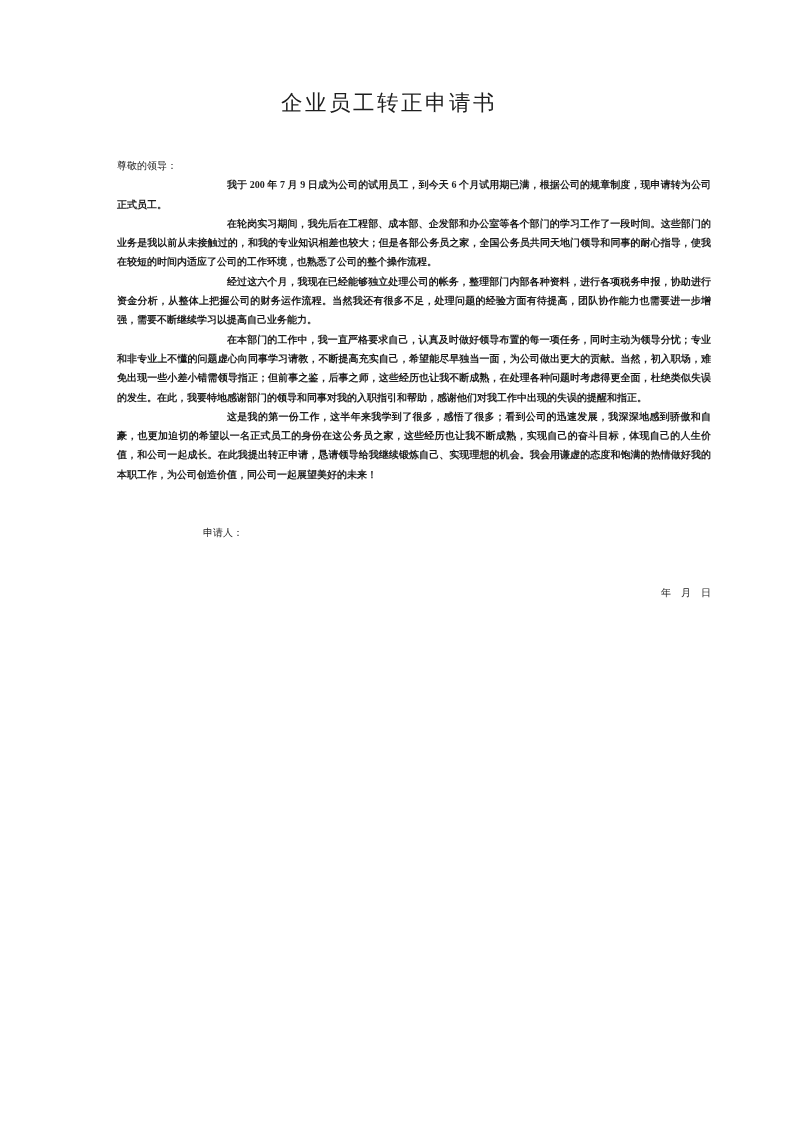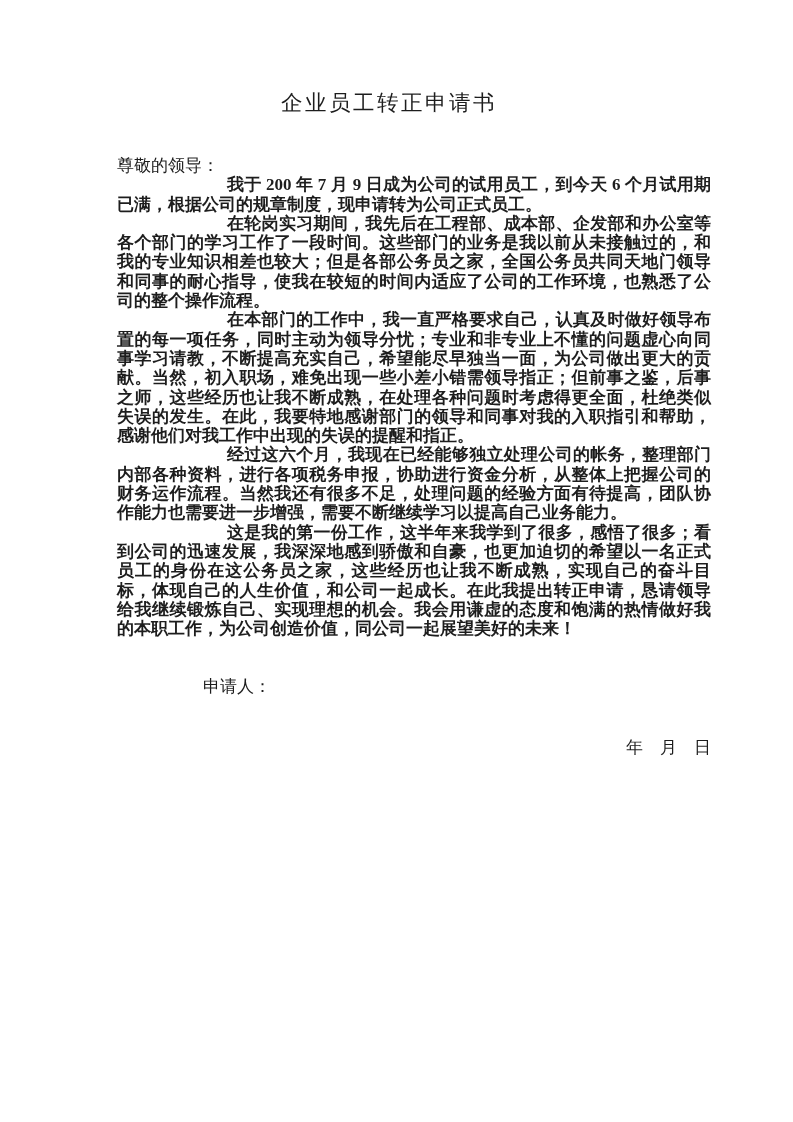--- a/index.html
+++ b/index.html
@@ -32,21 +32,21 @@
     font-weight: normal;
     letter-spacing: 2.5px;
     line-height: 26px;
     white-space: nowrap;
   }
   .content {
     position: absolute;
     top: 156px;
     left: 117px;
     width: 594px;
-    font-size: 17px;
+    font-size: 10px;
     line-height: 19.3px;
   }
   .salutation {
     margin: 0;
   }
   .para {
     margin: 0;
     text-indent: 110px;
     text-align: justify;
     font-weight: bold;
@@ -65,22 +65,22 @@
 
 <div class="page">
   <h1 class="doc-title">企业员工转正申请书</h1>
 
   <div class="content">
     <div class="salutation">尊敬的领导：</div>
 
     <div id="paragraphs">
         <p class="para">我于 200 年 7 月 9 日成为公司的试用员工，到今天 6 个月试用期已满，根据公司的规章制度，现申请转为公司正式员工。</p>
         <p class="para">在轮岗实习期间，我先后在工程部、成本部、企发部和办公室等各个部门的学习工作了一段时间。这些部门的业务是我以前从未接触过的，和我的专业知识相差也较大；但是各部公务员之家，全国公务员共同天地门领导和同事的耐心指导，使我在较短的时间内适应了公司的工作环境，也熟悉了公司的整个操作流程。</p>
+        <p class="para">经过这六个月，我现在已经能够独立处理公司的帐务，整理部门内部各种资料，进行各项税务申报，协助进行资金分析，从整体上把握公司的财务运作流程。当然我还有很多不足，处理问题的经验方面有待提高，团队协作能力也需要进一步增强，需要不断继续学习以提高自己业务能力。</p>
         <p class="para">在本部门的工作中，我一直严格要求自己，认真及时做好领导布置的每一项任务，同时主动为领导分忧；专业和非专业上不懂的问题虚心向同事学习请教，不断提高充实自己，希望能尽早独当一面，为公司做出更大的贡献。当然，初入职场，难免出现一些小差小错需领导指正；但前事之鉴，后事之师，这些经历也让我不断成熟，在处理各种问题时考虑得更全面，杜绝类似失误的发生。在此，我要特地感谢部门的领导和同事对我的入职指引和帮助，感谢他们对我工作中出现的失误的提醒和指正。</p>
-        <p class="para">经过这六个月，我现在已经能够独立处理公司的帐务，整理部门内部各种资料，进行各项税务申报，协助进行资金分析，从整体上把握公司的财务运作流程。当然我还有很多不足，处理问题的经验方面有待提高，团队协作能力也需要进一步增强，需要不断继续学习以提高自己业务能力。</p>
         <p class="para">这是我的第一份工作，这半年来我学到了很多，感悟了很多；看到公司的迅速发展，我深深地感到骄傲和自豪，也更加迫切的希望以一名正式员工的身份在这公务员之家，这些经历也让我不断成熟，实现自己的奋斗目标，体现自己的人生价值，和公司一起成长。在此我提出转正申请，恳请领导给我继续锻炼自己、实现理想的机会。我会用谦虚的态度和饱满的热情做好我的本职工作，为公司创造价值，同公司一起展望美好的未来！</p>
       </div>
 
     <div class="applicant">申请人：</div>
 
     <div class="dateline">年　月　日</div>
   </div>
 </div>
 
 </body></html>

